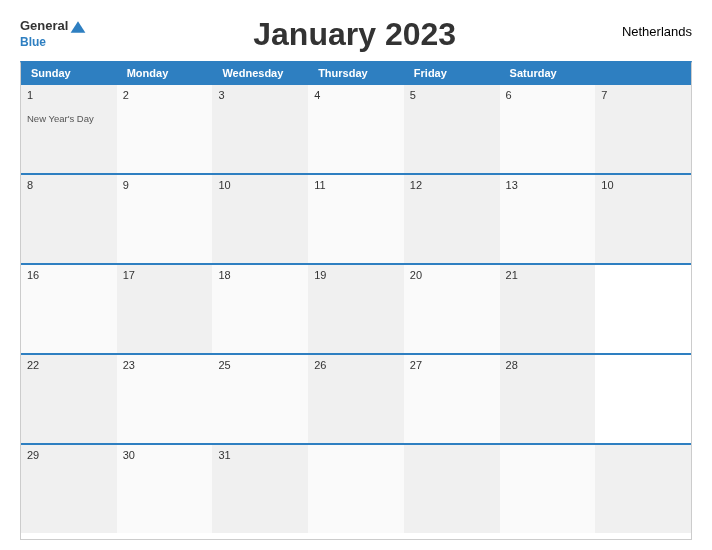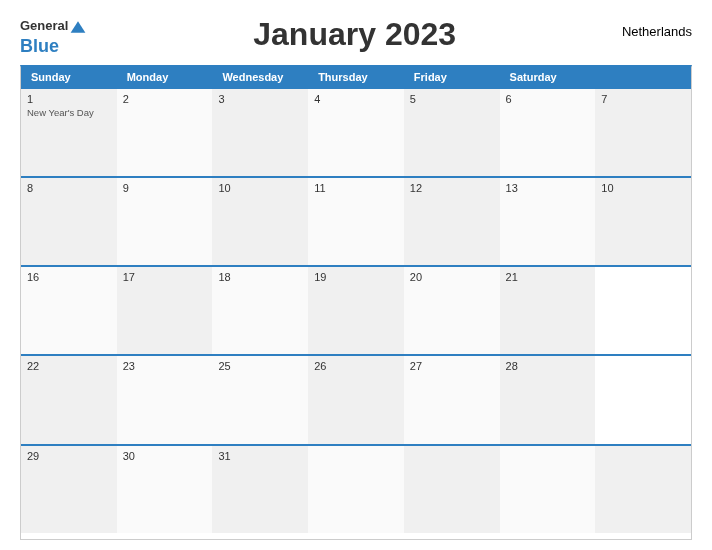--- a/index.html
+++ b/index.html
@@ -90,21 +90,21 @@
     }
     .day-num {
       font-size: 11px;
       font-weight: normal;
       color: #333;
       display: block;
     }
     .holiday {
       font-size: 9.5px;
       color: #555;
-      margin-top: 2px;
+      margin-top: 12px;
       display: block;
     }
     
     .cal-cell.col-0 { background: #f0f0f0; }
     .cal-cell.col-1 { background: #fafafa; }
     .cal-cell.col-2 { background: #f0f0f0; }
     .cal-cell.col-3 { background: #fafafa; }
     .cal-cell.col-4 { background: #f0f0f0; }
     .cal-cell.col-5 { background: #fafafa; }
     .cal-cell.col-6 { background: #f0f0f0; }
@@ -115,21 +115,21 @@
 <div class="page">
   <div class="header">
 
     <div class="logo">
       <div>
         <div style="font-size:13px;font-weight:bold;color:#333;line-height:1.15;">
           General<svg class="logo-icon" viewBox="0 0 22 22" style="display:inline-block;vertical-align:middle;width:18px;height:18px;margin-left:1px;">
               <polygon points="2,18 11,4 20,18" fill="#2e7fc1"></polygon>
             </svg>
         </div>
-        <div style="font-size:18px;font-weight:bold;color:#2e7fc1;line-height:1.15;">Blue</div>
+        <div style="font-size:12px;font-weight:bold;color:#2e7fc1;line-height:1.15;">Blue</div>
       </div>
     </div>
 
     <div class="month-title">January 2023</div>
 
     <div class="country">Netherlands</div>
   </div>
 
   <div class="calendar">
 

